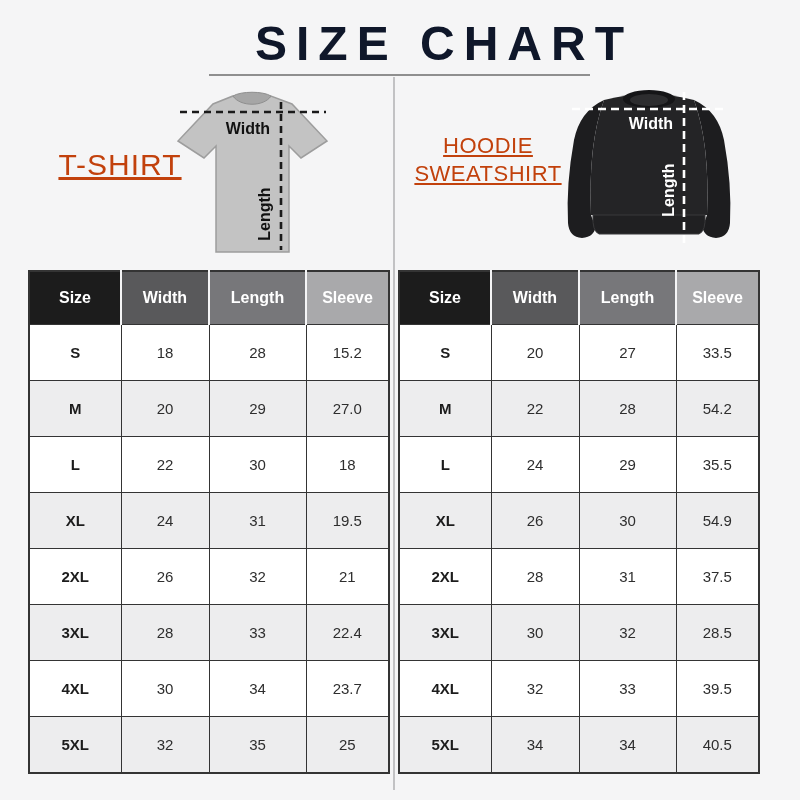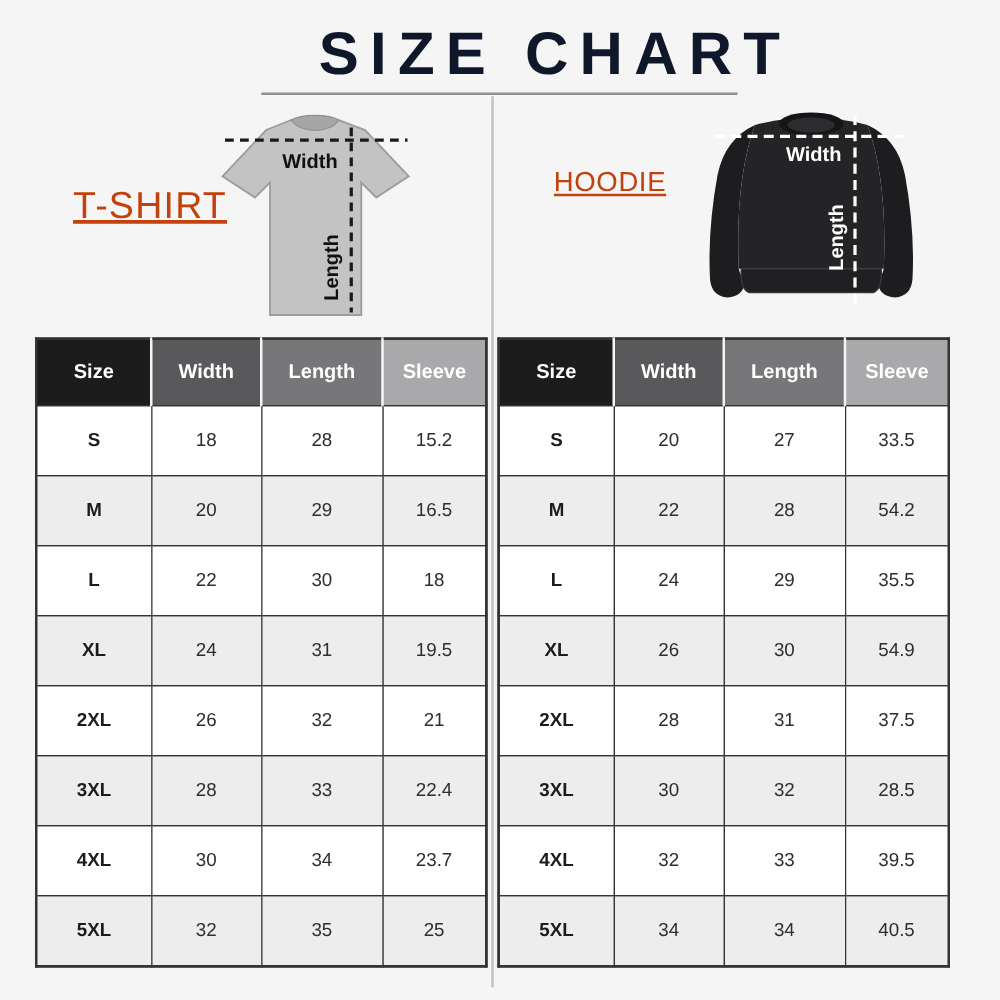--- a/index.html
+++ b/index.html
@@ -73,20 +73,21 @@
     <path d="M 63,10 C 70,21 94,21 101,10 C 93,5 71,5 63,10 Z" fill="#a6a6a6" stroke="#8f8f8f" stroke-width="1"></path>
 
     <line x1="10" y1="26" x2="156" y2="26" stroke="#1a1a1a" stroke-width="2.6" stroke-dasharray="7 5"></line>
     <line x1="111" y1="16" x2="111" y2="164" stroke="#1a1a1a" stroke-width="2.6" stroke-dasharray="7 5"></line>
     <text x="78" y="48" text-anchor="middle" font-size="16" font-weight="bold" fill="#111111">Width</text>
     <text x="100" y="128" text-anchor="middle" font-size="16" font-weight="bold" fill="#111111" transform="rotate(-90 100,128)">Length</text>
   </svg>
 
   <div class="product-label" id="hoodie-label">
     <div>HOODIE</div>
+    <div>SWEATSHIRT</div>
   </div>
 
   <svg class="diagram" id="hoodie-diagram" viewBox="0 0 202 172" xmlns="http://www.w3.org/2000/svg">
 
     <path d="M 56,16 Q 32,27 26,56 Q 18,100 20,139 Q 21,153 34,154 Q 47,153 48,141
              Q 44,136 43,131 Q 40,60 56,16 Z" fill="#1d1d1f"></path>
     <path d="M 146,16 Q 170,27 176,56 Q 184,100 182,139 Q 181,153 168,154 Q 155,153 154,141
              Q 158,136 159,131 Q 162,60 146,16 Z" fill="#1d1d1f"></path>
     <path d="M 56,16 Q 101,4 146,16 Q 162,60 159,131 L 43,131 Q 40,60 56,16 Z" fill="#242426"></path>
     <path d="M 45,131 L 157,131 Q 158,147 151,150 L 51,150 Q 44,147 45,131 Z" fill="#202022" stroke="#39393b" stroke-width="1"></path>
@@ -118,21 +119,21 @@
         <tr>
           <th>S</th>
           <td>18</td>
           <td>28</td>
           <td>15.2</td>
         </tr>
         <tr>
           <th>M</th>
           <td>20</td>
           <td>29</td>
-          <td>16.5</td>
+          <td>27.0</td>
         </tr>
         <tr>
           <th>L</th>
           <td>22</td>
           <td>30</td>
           <td>18</td>
         </tr>
         <tr>
           <th>XL</th>
           <td>24</td>

